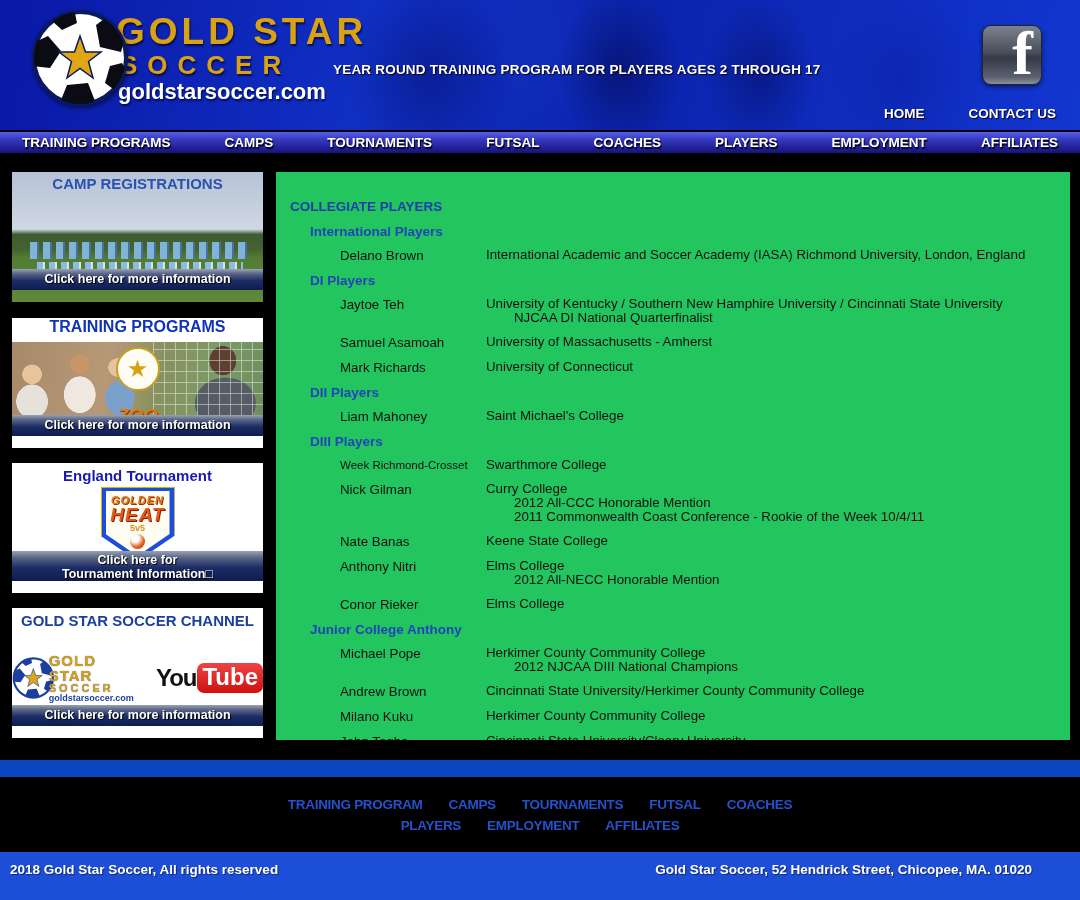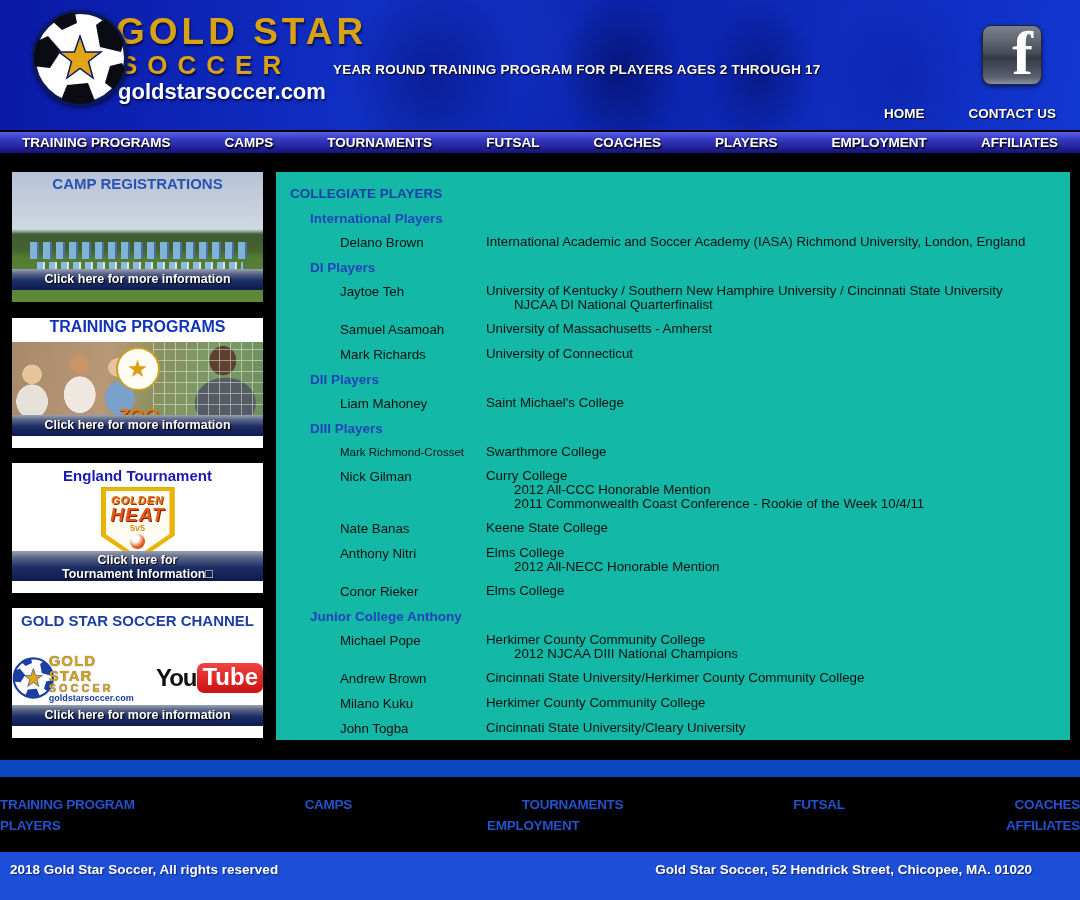--- a/index.html
+++ b/index.html
@@ -76,21 +76,21 @@
         repeating-linear-gradient(90deg,rgba(255,255,255,.8) 0 1px,transparent 1px 11px),
         repeating-linear-gradient(0deg,rgba(255,255,255,.8) 0 1px,transparent 1px 11px)}
   .zoo{position:absolute;left:50%;top:6%;transform:translateX(-50%);width:64px;text-align:center}
   .zoo .zc{width:40px;height:40px;margin:0 auto;border-radius:50%;background:#fdfdf5;
       border:2px solid #c8a020;color:#d9a213;font-size:24px;line-height:40px}
   .zoo .zt{font-size:19px;font-weight:bold;font-style:italic;color:#e07818;
       text-shadow:1px 1px 0 #8a3a00;margin-top:14px}
   
   .box-tour{top:463px}
   .box-tour .t-title{text-align:center;font-size:15px;font-weight:bold;color:#1a1ab0;margin-top:4px}
-  .shield{width:74px;height:74px;margin:3px auto 0;background:#eab308;
+  .shield{width:74px;height:74px;margin:3px auto 0;background:#1d4ed8;
       clip-path:polygon(0 0,100% 0,100% 66%,50% 100%,0 66%);position:relative;
       box-shadow:0 0 0 1px #d8b400 inset}
   .shield .inner{position:absolute;left:5px;right:5px;top:4px;bottom:5px;background:#fffdf2;
       clip-path:polygon(0 0,100% 0,100% 66%,50% 100%,0 66%);text-align:center}
   .sh1{font-size:11px;font-weight:bold;font-style:italic;color:#e07818;margin-top:3px;
       text-shadow:1px 1px 0 #a03000;letter-spacing:1px}
   .sh2{font-size:19px;font-weight:bold;font-style:italic;color:#e0581a;line-height:17px;
       text-shadow:1px 1px 0 #8a1a00;letter-spacing:1px}
   .sh3{font-size:9px;font-weight:bold;color:#e09018}
   .shball{width:15px;height:15px;margin:1px auto 0;border-radius:50%;
@@ -105,34 +105,34 @@
   .mini-text{margin-left:-6px;line-height:1}
   .ml1{font-size:15px;font-weight:bold;color:#d9a213;letter-spacing:1px;text-shadow:0 0 1px #1a3fa0}
   .ml2{font-size:11px;font-weight:bold;color:#d9a213;letter-spacing:3px;text-shadow:0 0 1px #1a3fa0}
   .ml3{font-size:9px;font-weight:bold;color:#1a3fa0}
   .yt{display:flex;align-items:center}
   .yt-you{font-size:24px;font-weight:bold;color:#111;letter-spacing:-1px}
   .yt-tube{font-size:24px;font-weight:bold;color:#fff;background:linear-gradient(180deg,#e44 0%,#c11 100%);
       border-radius:7px;padding:0 5px 2px;margin-left:1px}
 
   
-  .main{position:absolute;left:276px;top:172px;width:794px;height:568px;background:#14b8a6;
-      box-sizing:border-box;padding:12px 14px;overflow:hidden}
+  .main{position:absolute;left:276px;top:172px;width:794px;height:568px;background:#22c55e;
+      box-sizing:border-box;padding:25px 14px;overflow:hidden}
   .m-title{font-size:13.5px;font-weight:bold;color:#1a3faa;margin:2px 0 8px}
   .sec-head{font-size:13.5px;font-weight:bold;color:#2244bb;margin:10px 0 9px 20px}
   .p-row{display:flex;margin:0 0 10px 50px;font-size:13.3px;color:#111}
   .p-name{width:146px;flex:0 0 146px}
   .p-name.small{font-size:11.5px;padding-top:1px}
   .p-college{flex:1;line-height:14px}
   .p-note{margin-left:28px;margin-top:0}
 
   
   .stripe{position:absolute;left:0;top:760px;width:1080px;height:17px;background:#0a46c0}
   .flinks{position:absolute;left:0;top:797px;width:1080px;text-align:center}
-  .flrow{display:flex;justify-content:space-between;gap:26px;margin-bottom:6px}
+  .flrow{display:flex;justify-content:center;gap:26px;margin-bottom:6px}
   .f-link{color:#2551cc;font-weight:bold;font-size:13.5px;letter-spacing:-.3px;cursor:pointer}
   .bottombar{position:absolute;left:0;top:852px;width:1080px;height:48px;background:#1d4ed8}
   .copyright{position:absolute;left:10px;top:10px;color:#fff;font-weight:bold;font-size:13.5px;
       text-shadow:1px 1px 1px rgba(0,0,20,.5)}
   .address{position:absolute;right:48px;top:10px;color:#fff;font-weight:bold;font-size:13.5px;
       text-shadow:1px 1px 1px rgba(0,0,20,.5)}
 </style>
 </head>
 <body>
 
@@ -282,21 +282,21 @@
       </div>
       <div class="sec-head">DII Players</div>
       <div class="p-row">
         <div class="p-name">Liam Mahoney</div>
         <div class="p-college">
           <div>Saint Michael's College</div>
         </div>
       </div>
       <div class="sec-head">DIII Players</div>
       <div class="p-row">
-        <div class="p-name small">Mark Richmond-Crosset</div>
+        <div class="p-name small">Week Richmond-Crosset</div>
         <div class="p-college">
           <div>Swarthmore College</div>
         </div>
       </div>
       <div class="p-row">
         <div class="p-name">Nick Gilman</div>
         <div class="p-college">
           <div>Curry College</div>
           <div class="p-note">2012 All-CCC Honorable Mention</div>
           <div class="p-note">2011 Commonwealth Coast Conference - Rookie of the Week 10/4/11</div>

